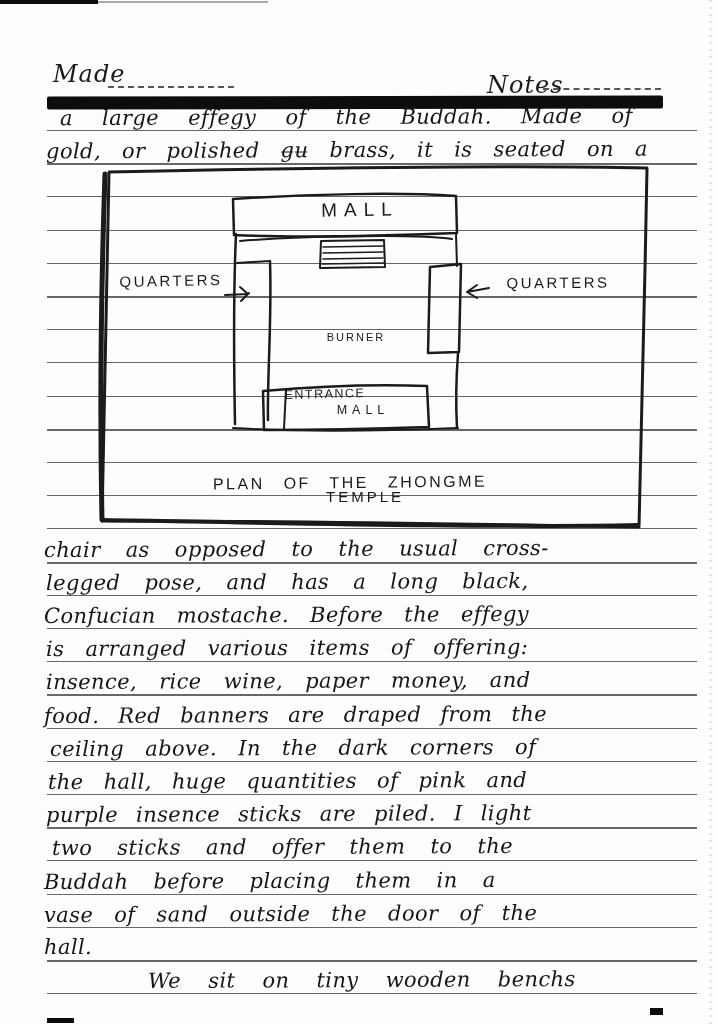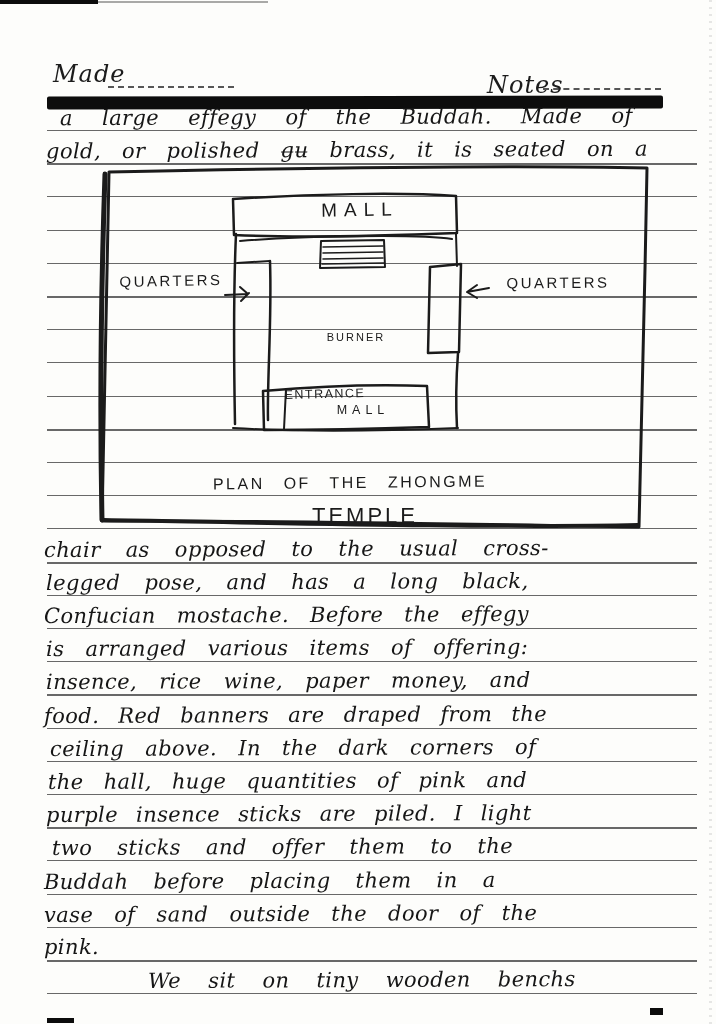--- a/index.html
+++ b/index.html
@@ -99,30 +99,30 @@
     </g>
   </svg>
 
   <div class="plabel" style="left:285px;top:199px;width:150px;font-size:19px;letter-spacing:7px;transform:rotate(-1deg);">MALL</div>
   <div class="plabel" style="left:112px;top:272px;width:118px;font-size:15px;letter-spacing:2.5px;transform:rotate(-1deg);">QUARTERS</div>
   <div class="plabel" style="left:496px;top:274px;width:124px;font-size:15px;letter-spacing:2.5px;transform:rotate(-.5deg);">QUARTERS</div>
   <div class="plabel" style="left:316px;top:331px;width:80px;font-size:11px;letter-spacing:2px;">BURNER</div>
   <div class="plabel" style="left:270px;top:387px;width:110px;font-size:12.5px;letter-spacing:1.5px;transform:rotate(-1.5deg);">ENTRANCE</div>
   <div class="plabel" style="left:330px;top:403px;width:66px;font-size:12.5px;letter-spacing:5px;">MALL</div>
   <div class="plabel" style="left:200px;top:474px;width:300px;font-size:16px;letter-spacing:2.5px;word-spacing:12px;transform:rotate(-.6deg);">PLAN OF THE ZHONGME</div>
-  <div class="plabel" style="left:305px;top:503px;width:120px;font-size:22px;letter-spacing:3px;">TEMPLE</div>
+  <div class="plabel" style="left:305px;top:488px;width:120px;font-size:15px;letter-spacing:3px;">TEMPLE</div>
 
   <div class="hw" style="left:44px;top:535px;word-spacing:18px;">chair as opposed to the usual cross-</div>
   <div class="hw" style="left:46px;top:568px;word-spacing:17px;">legged pose, and has a long black,</div>
   <div class="hw" style="left:44px;top:601px;word-spacing:14px;">Confucian mostache. Before the effegy</div>
   <div class="hw" style="left:46px;top:634px;word-spacing:14px;">is arranged various items of offering:</div>
   <div class="hw" style="left:46px;top:667px;word-spacing:15px;">insence, rice wine, paper money, and</div>
   <div class="hw" style="left:44px;top:701px;word-spacing:12px;">food. Red banners are draped from the</div>
   <div class="hw" style="left:50px;top:734px;word-spacing:14px;">ceiling above. In the dark corners of</div>
   <div class="hw" style="left:48px;top:767px;word-spacing:13px;">the hall, huge quantities of pink and</div>
   <div class="hw" style="left:46px;top:800px;word-spacing:11px;">purple insence sticks are piled. I light</div>
   <div class="hw" style="left:52px;top:833px;word-spacing:18px;">two sticks and offer them to the</div>
   <div class="hw" style="left:44px;top:867px;word-spacing:18px;">Buddah before placing them in a</div>
   <div class="hw" style="left:44px;top:900px;word-spacing:14px;">vase of sand outside the door of the</div>
-  <div class="hw" style="left:44px;top:933px;">pink.</div>
+  <div class="hw" style="left:44px;top:933px;">hall.</div>
   <div class="hw" style="left:148px;top:966px;word-spacing:20px;">We sit on tiny wooden benchs</div>
 
 </div>
 
 </body></html>

